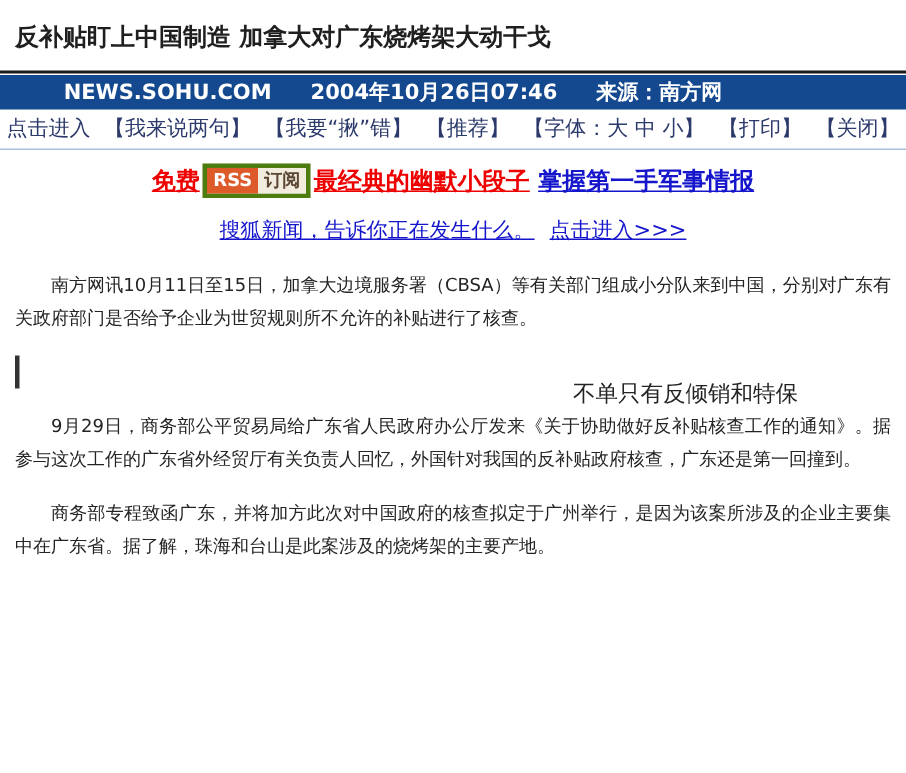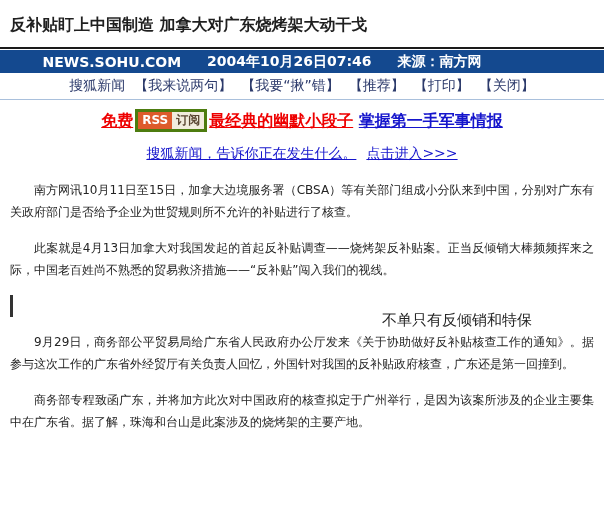--- a/index.html
+++ b/index.html
@@ -69,42 +69,42 @@
 
 <div class="blue-bar">
   <div class="blue-bar-inner">
     <a>NEWS.SOHU.COM</a>
     <span>2004年10月26日07:46</span>
     <span>来源：南方网</span>
   </div>
 </div>
 
 <div class="toolbar">
-  <span>搜狐新闻</span>
+  <span>点击进入</span>
   <a>【我来说两句】</a>
   <a>【我要“揪”错】</a>
   <a>【推荐】</a>
+  <a>【字体：大 中 小】</a>
   <a>【打印】</a>
   <a>【关闭】</a>
 </div>
 
 <div class="thin-rule"></div>
 
 <div class="promo1">
   <a class="red-link">免费</a><span class="rss-badge"><span class="rss-left">RSS</span><span class="rss-right">订阅</span></span><a class="red-link">最经典的幽默小段子</a>
   <a class="blue-link">掌握第一手军事情报</a>
 </div>
 
 <div class="promo2">
   <a class="blue-link">搜狐新闻，告诉你正在发生什么。</a><span class="gap"></span><a class="blue-link">点击进入&gt;&gt;&gt;</a>
 </div>
 
 <div class="article">
   <p class="para">南方网讯10月11日至15日，加拿大边境服务署（CBSA）等有关部门组成小分队来到中国，分别对广东有关政府部门是否给予企业为世贸规则所不允许的补贴进行了核查。</p>
-  <p class="para">此案就是4月13日加拿大对我国发起的首起反补贴调查——烧烤架反补贴案。正当反倾销大棒频频挥来之际，中国老百姓尚不熟悉的贸易救济措施——“反补贴”闯入我们的视线。</p>
 
   <div class="subhead-row">
     <span class="text-cursor"></span>
     <span class="subhead">不单只有反倾销和特保</span>
   </div>
 
   <p class="para">9月29日，商务部公平贸易局给广东省人民政府办公厅发来《关于协助做好反补贴核查工作的通知》。据参与这次工作的广东省外经贸厅有关负责人回忆，外国针对我国的反补贴政府核查，广东还是第一回撞到。</p>
   <p class="para">商务部专程致函广东，并将加方此次对中国政府的核查拟定于广州举行，是因为该案所涉及的企业主要集中在广东省。据了解，珠海和台山是此案涉及的烧烤架的主要产地。</p>
 
 </div>

